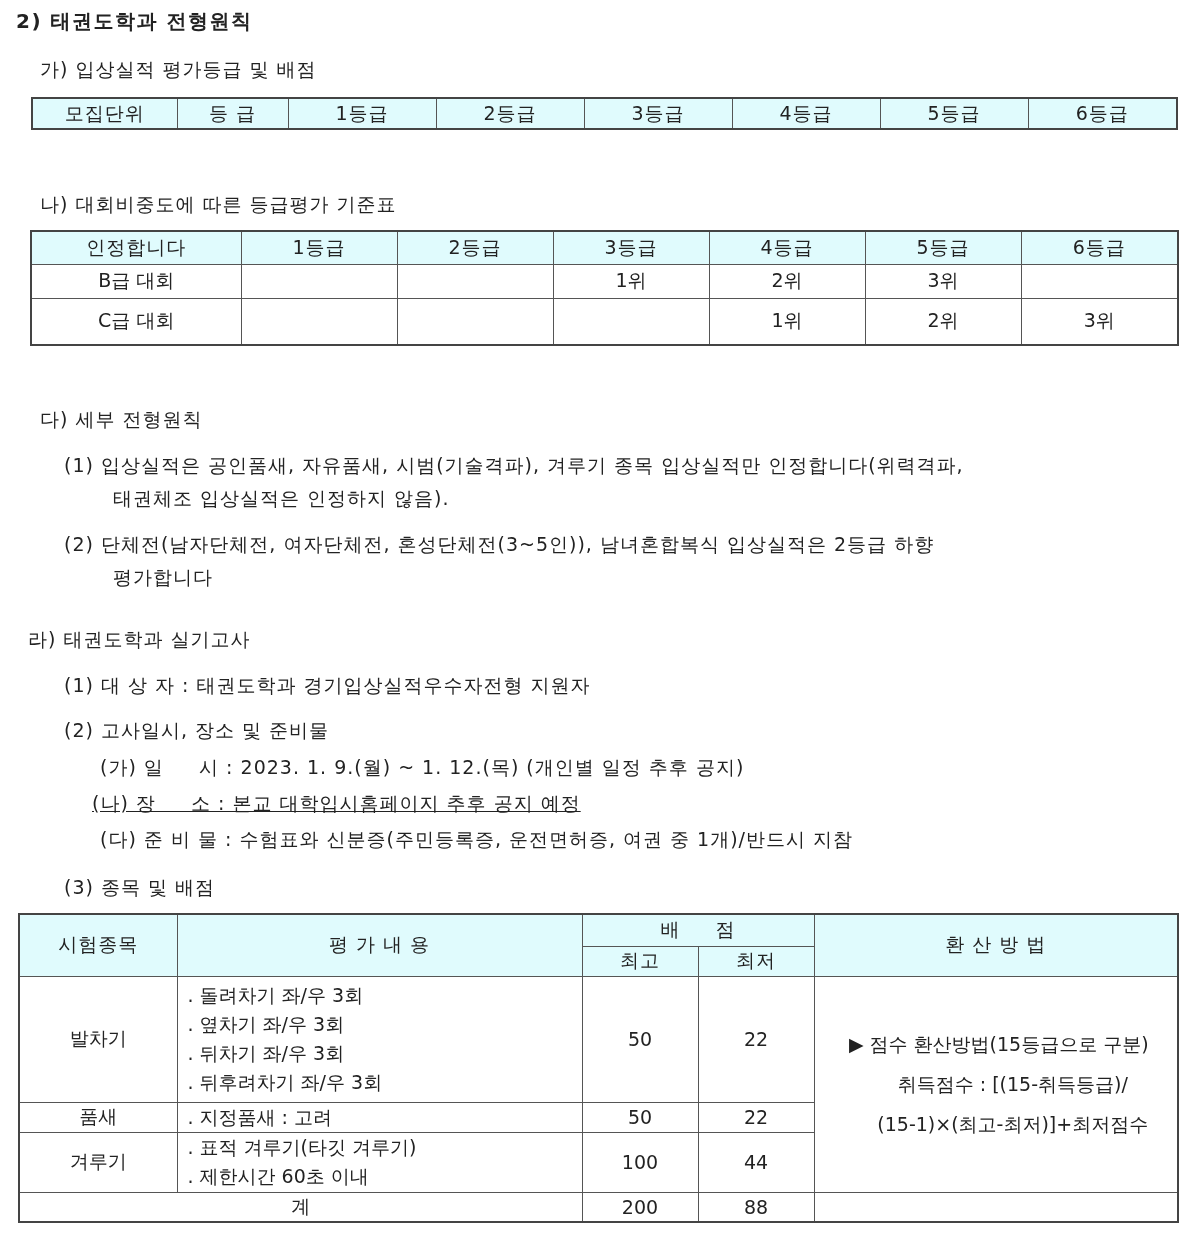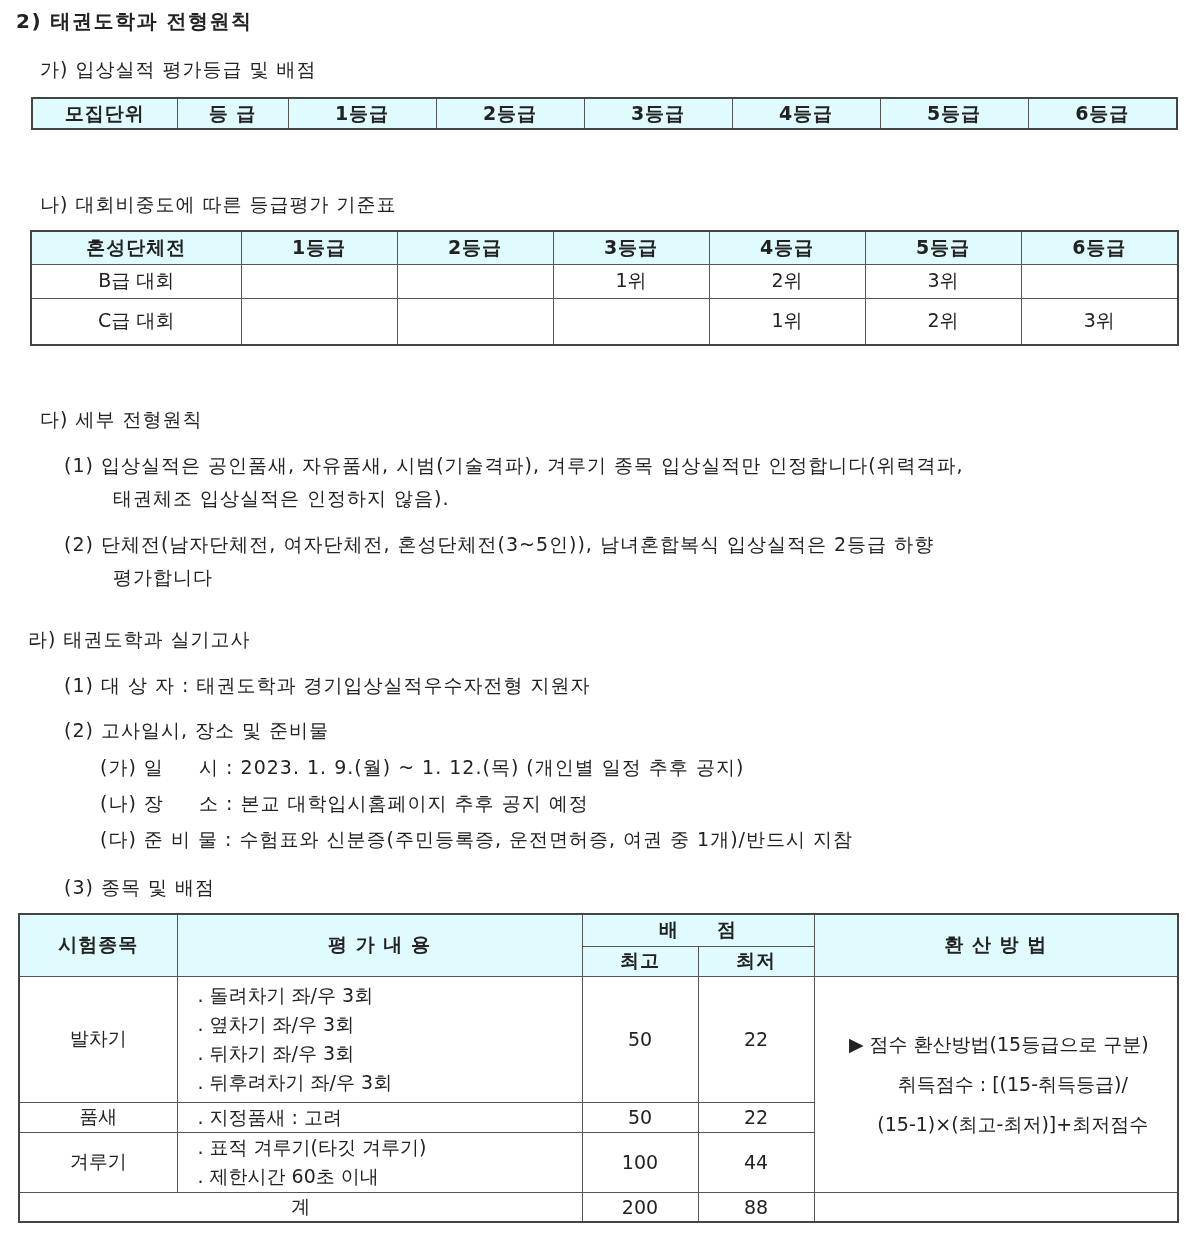--- a/index.html
+++ b/index.html
@@ -5,22 +5,22 @@
   html, body { margin: 0; padding: 0; background: #ffffff; }
   body {
     width: 1188px; height: 1235px; position: relative; overflow: hidden;
     font-family: "DejaVu Sans", "Liberation Sans", sans-serif;
     color: #222; font-size: 19px;
   }
   .txt { position: absolute; white-space: nowrap; letter-spacing: 1px; }
   .h1 { font-weight: bold; font-size: 20px; letter-spacing: 1.5px; }
   table { position: absolute; border-collapse: collapse; border: 2px solid #444; table-layout: fixed; }
   td, th { border: 1px solid #555; text-align: center; padding: 0; font-weight: normal; font-size: 19px; color: #222; }
-  th { background: #e0fbfd; font-weight: bold; letter-spacing: 1px; }
-  .left { text-align: left; padding-left: 20px; }
+  th { background: #e0fbfd; font-weight: normal; letter-spacing: 1px; }
+  .left { text-align: left; padding-left: 10px; }
   .lines div { line-height: 29px; }
   .method { text-align: center; vertical-align: middle; padding-left: 6px; line-height: 40px; }
 </style>
 </head>
 <body>
 
 <div class="txt h1" style="left:16px;top:8px;">2) 태권도학과 전형원칙</div>
 
 <div class="txt" style="left:40px;top:57px;">가) 입상실적 평가등급 및 배점</div>
 <table style="left:31px;top:97px;width:1145px;">
@@ -54,21 +54,21 @@
     <col style="width:210px">
       <col style="width:156px">
       <col style="width:156px">
       <col style="width:156px">
     <col style="width:156px">
       <col style="width:156px">
       <col style="width:157px">
   </colgroup>
   <tbody>
       <tr style="height:33px">
-    <th>혼성단체전</th>
+    <th>인정합니다</th>
     <th>1등급</th>
     <th>2등급</th>
     <th>3등급</th>
     <th>4등급</th>
     <th>5등급</th>
     <th>6등급</th>
   </tr>
   <tr style="height:34px">
     <td>B급 대회</td>
     <td></td>
@@ -93,21 +93,21 @@
 <div class="txt" style="left:40px;top:407px;">다) 세부 전형원칙</div>
 <div class="txt" style="left:64px;top:453px;">(1) 입상실적은 공인품새, 자유품새, 시범(기술격파), 겨루기 종목 입상실적만 인정합니다(위력격파,</div>
 <div class="txt" style="left:113px;top:486px;">태권체조 입상실적은 인정하지 않음).</div>
 <div class="txt" style="left:64px;top:532px;">(2) 단체전(남자단체전, 여자단체전, 혼성단체전(3~5인)), 남녀혼합복식 입상실적은 2등급 하향</div>
 <div class="txt" style="left:113px;top:565px;">평가합니다</div>
 
 <div class="txt" style="left:28px;top:627px;">라) 태권도학과 실기고사</div>
 <div class="txt" style="left:64px;top:673px;">(1) 대 상 자 : 태권도학과 경기입상실적우수자전형 지원자</div>
 <div class="txt" style="left:64px;top:718px;">(2) 고사일시, 장소 및 준비물</div>
 <div class="txt" style="left:100px;top:755px;white-space:pre;">(가) 일     시 : 2023. 1. 9.(월) ~ 1. 12.(목) (개인별 일정 추후 공지)</div>
-<div class="txt" style="left:100px;top:791px;white-space:pre;">(나) 장     소 : 본교 대학입시홈페이지 추후 공지 예정</div>
+<div class="txt" style="left:92px;top:791px;white-space:pre;text-decoration:underline;">(나) 장     소 : 본교 대학입시홈페이지 추후 공지 예정</div>
 <div class="txt" style="left:100px;top:827px;white-space:pre;">(다) 준 비 물 : 수험표와 신분증(주민등록증, 운전면허증, 여권 중 1개)/반드시 지참</div>
 <div class="txt" style="left:64px;top:875px;">(3) 종목 및 배점</div>
 
 <table style="left:18px;top:913px;width:1159px;">
   <colgroup>
     <col style="width:158px">
       <col style="width:405px">
       <col style="width:116px">
       <col style="width:116px">
       <col style="width:364px">

